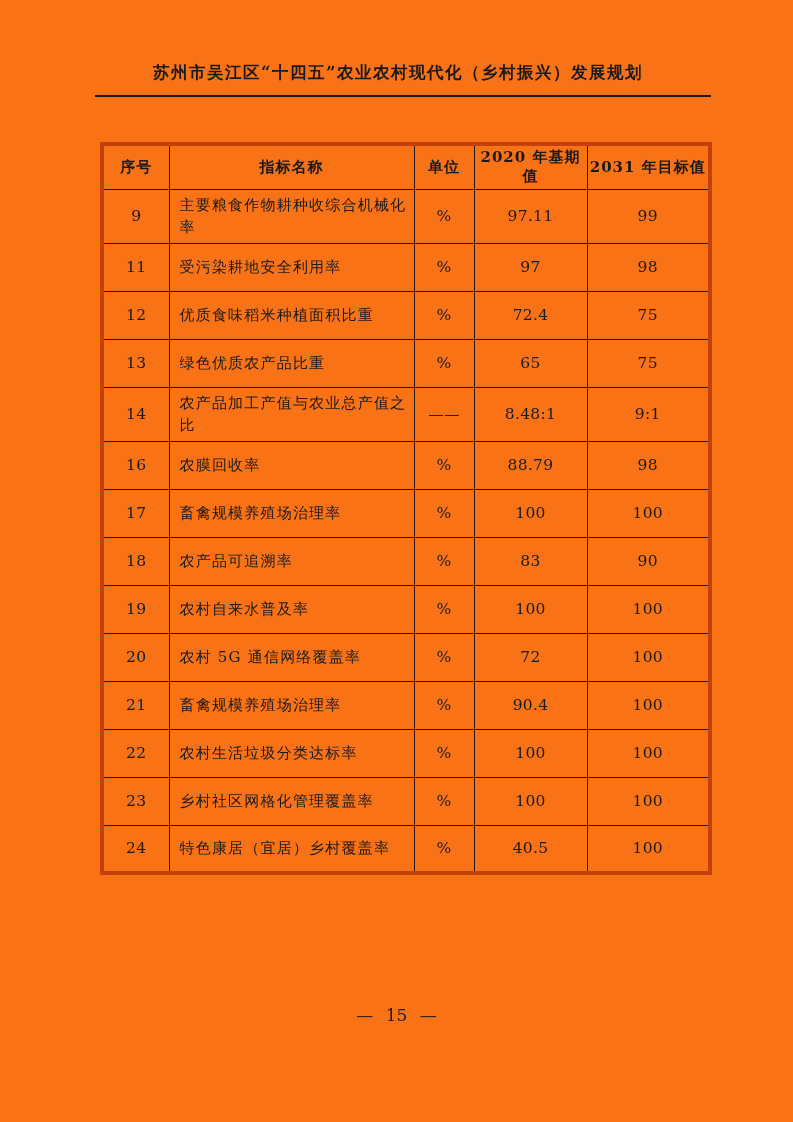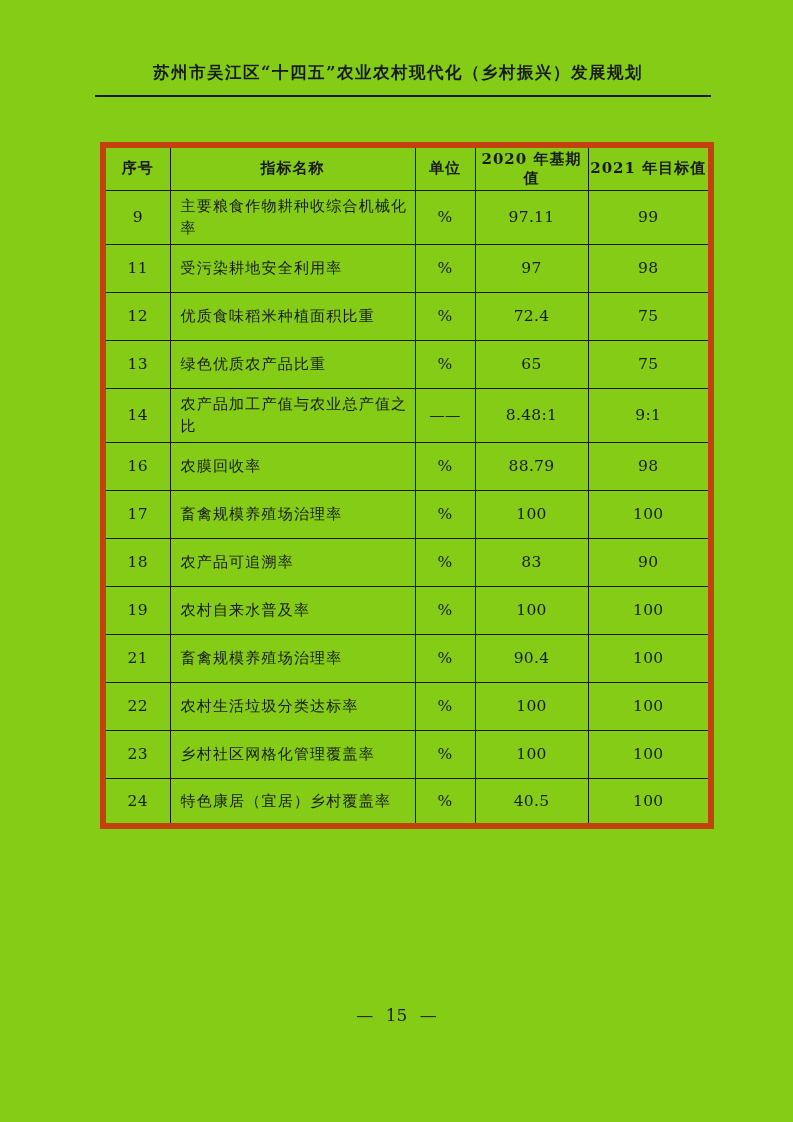--- a/index.html
+++ b/index.html
@@ -3,21 +3,21 @@
 <meta charset="utf-8">
 <style>
   * { margin: 0; padding: 0; box-sizing: border-box; }
   html, body { background: #ffffff; }
   body {
     width: 793px; height: 1122px;
     position: relative;
     font-family: "DejaVu Serif", "Liberation Serif", serif;
     color: #1a1a1a;
   }
-  .page { position: absolute; inset: 0; background: #84cc16; }
+  .page { position: absolute; inset: 0; background: #f97316; }
 
   .doc-title {
     position: absolute;
     top: 62px; left: 90px; width: 616px;
     text-align: center;
     font-size: 16.5px;
     letter-spacing: 1.5px;
     font-weight: 600;
     white-space: nowrap;
   }
@@ -27,21 +27,21 @@
     height: 0;
     border-top: 2.5px solid #1a1a1a;
   }
 
   table.indicator-table {
     position: absolute;
     left: 100px; top: 142px;
     width: 608px;
     border-collapse: collapse;
     table-layout: fixed;
-    border: 6px solid #c2410c;
+    border: 4px solid #c2410c;
   }
   .indicator-table th, .indicator-table td {
     border: 1px solid #1a1a1a;
     vertical-align: middle;
   }
   .indicator-table th {
     height: 45px;
     font-size: 15px;
     font-weight: bold;
     text-align: center;
@@ -90,21 +90,21 @@
       <col style="width:60px">
       <col style="width:113px">
       <col style="width:123px">
     </colgroup>
     <thead>
       <tr>
         <th>序号</th>
         <th>指标名称</th>
         <th>单位</th>
         <th>2020 年基期值</th>
-        <th>2021 年目标值</th>
+        <th>2031 年目标值</th>
       </tr>
     </thead>
     <tbody>
         <tr>
           <td class="col-no">9</td>
           <td class="col-name">主要粮食作物耕种收综合机械化率</td>
           <td class="col-unit">%</td>
           <td class="col-val">97.11</td>
           <td class="col-val">99</td>
         </tr>
@@ -158,20 +158,27 @@
           <td class="col-val">90</td>
         </tr>
         <tr>
           <td class="col-no">19</td>
           <td class="col-name">农村自来水普及率</td>
           <td class="col-unit">%</td>
           <td class="col-val">100</td>
           <td class="col-val">100</td>
         </tr>
         <tr>
+          <td class="col-no">20</td>
+          <td class="col-name">农村 5G 通信网络覆盖率</td>
+          <td class="col-unit">%</td>
+          <td class="col-val">72</td>
+          <td class="col-val">100</td>
+        </tr>
+        <tr>
           <td class="col-no">21</td>
           <td class="col-name">畜禽规模养殖场治理率</td>
           <td class="col-unit">%</td>
           <td class="col-val">90.4</td>
           <td class="col-val">100</td>
         </tr>
         <tr>
           <td class="col-no">22</td>
           <td class="col-name">农村生活垃圾分类达标率</td>
           <td class="col-unit">%</td>

